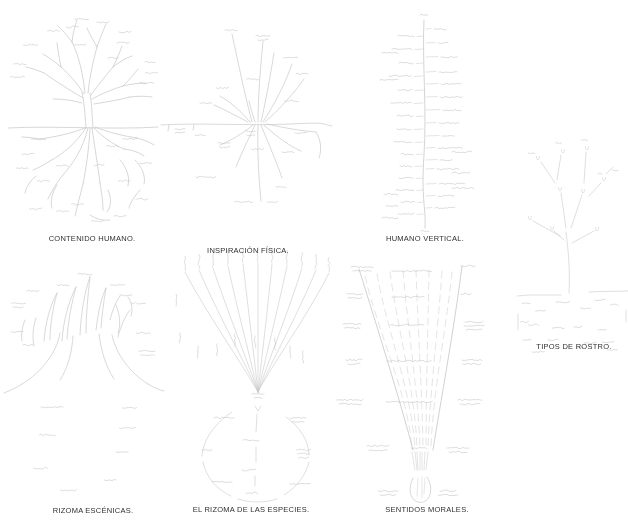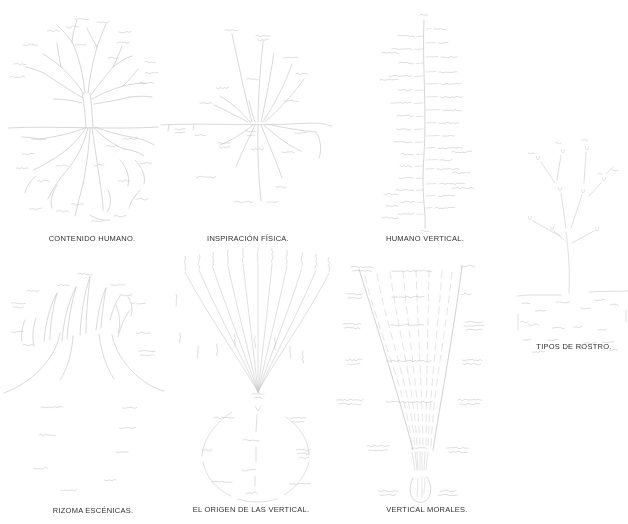--- a/index.html
+++ b/index.html
@@ -429,19 +429,19 @@
         <path d="M458.0,400 L460.0,399.3 L462.0,400.5 L464.0,399.8 L466.0,399.2 L468.0,400.1 L470.0,399.8 L472.0,399.9 L474.0,399.2 L476.0,400.0 L478.0,399.2 L480.0,400.0 L482.0,400.1" fill="none" stroke="#c2c2c2" stroke-width="0.55" stroke-linecap="round"></path>
         <path d="M460.0,404 L462.0,404.2 L464.0,404.8 L466.0,404.6 L468.0,403.5 L470.0,404.0 L472.0,404.8 L474.0,404.2 L476.0,403.7 L478.0,403.4 L480.0,403.8" fill="none" stroke="#c2c2c2" stroke-width="0.55" stroke-linecap="round"></path>
         <path d="M447.0,448 L449.0,448.0 L451.0,447.6 L453.0,447.8 L455.0,447.2 L457.0,447.5 L459.0,448.7 L461.0,448.3 L463.0,447.5 L465.0,448.1 L467.0,448.2 L469.0,448.0" fill="none" stroke="#c2c2c2" stroke-width="0.55" stroke-linecap="round"></path>
         <path d="M449.0,452 L451.0,452.5 L453.0,451.6 L455.0,452.1 L457.0,451.5 L459.0,451.1 L461.0,452.7 L463.0,452.4 L465.0,452.6 L467.0,452.5" fill="none" stroke="#c2c2c2" stroke-width="0.55" stroke-linecap="round"></path>
         <path d="M440.0,491 L442.0,491.5 L444.0,490.1 L446.0,490.1 L448.0,490.1 L450.0,491.9 L452.0,491.1 L454.0,491.2 L456.0,490.4" fill="none" stroke="#c2c2c2" stroke-width="0.55" stroke-linecap="round"></path>
         <path d="M438.0,495 L440.0,495.7 L442.0,494.7 L444.0,494.6 L446.0,494.3 L448.0,495.0 L450.0,495.7 L452.0,495.4 L454.0,495.5 L456.0,495.4 L458.0,494.8" fill="none" stroke="#c2c2c2" stroke-width="0.55" stroke-linecap="round"></path>
       </g>
   </svg>
 
   <div class="caption" style="left:92px;top:234px">CONTENIDO HUMANO.</div>
-  <div class="caption" style="left:248px;top:234px">INSPIRACIÓN FÍSICA.</div>
+  <div class="caption" style="left:248px;top:246px">INSPIRACIÓN FÍSICA.</div>
   <div class="caption" style="left:425px;top:234px">HUMANO VERTICAL.</div>
   <div class="caption" style="left:574px;top:342px">TIPOS DE ROSTRO.</div>
   <div class="caption" style="left:93px;top:506px">RIZOMA ESCÉNICAS.</div>
-  <div class="caption" style="left:251px;top:505px">EL ORIGEN DE LAS VERTICAL.</div>
-  <div class="caption" style="left:427px;top:505px">VERTICAL MORALES.</div>
+  <div class="caption" style="left:251px;top:505px">EL RIZOMA DE LAS ESPECIES.</div>
+  <div class="caption" style="left:427px;top:505px">SENTIDOS MORALES.</div>
 </div>
 
 </body></html>

